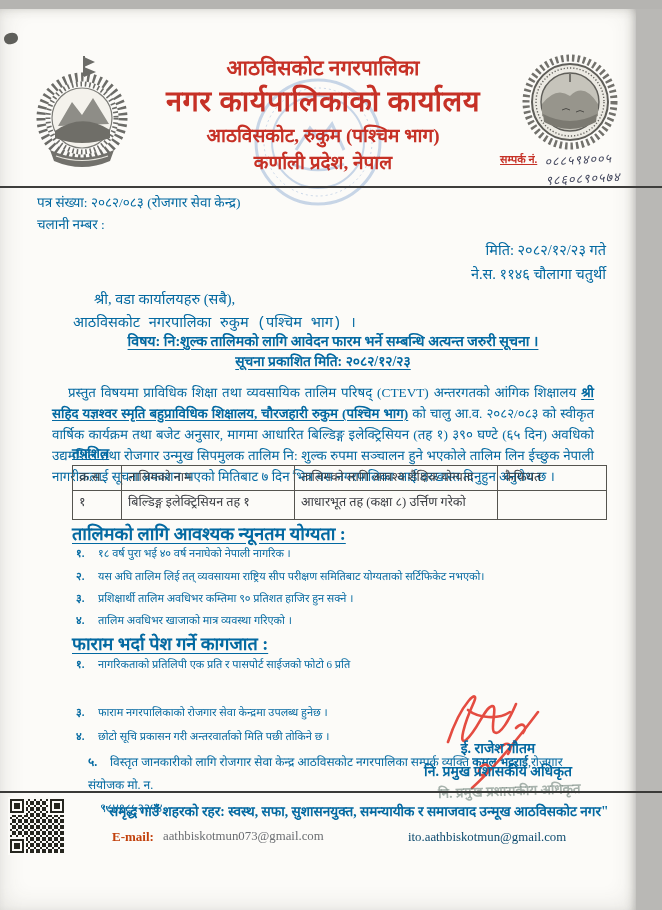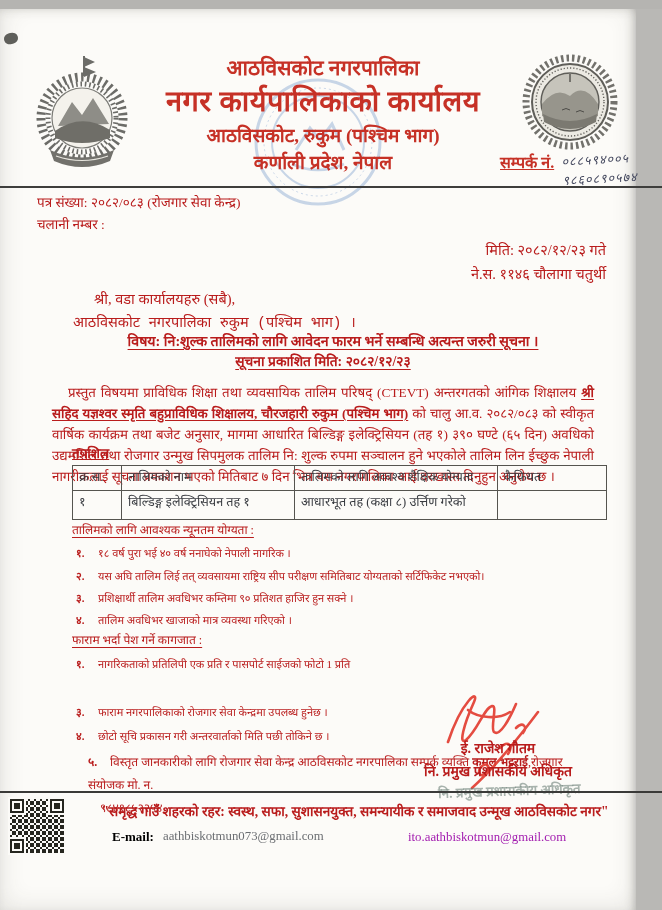--- a/index.html
+++ b/index.html
@@ -7,70 +7,70 @@
     width:662px;height:910px;
     background:#b9b8b5;
     font-family:"Liberation Serif","DejaVu Serif",serif;
     position:relative;overflow:hidden;
   }
   .page{
     position:absolute;left:0;top:0;width:636px;height:910px;
     background:#fcfbf8;
     box-shadow:inset 0 0 26px rgba(60,58,52,.14), inset 0 14px 14px -10px rgba(70,68,62,.45), inset -8px 0 10px -6px rgba(70,68,62,.28);
   }
-  .ink{color:#b91c1c;}
+  .ink{color:#0369a1;}
   .red{color:#c63126;}
   
   .scan-band{position:absolute;left:0;top:0;width:662px;height:9px;background:#b5b4b1;}
   .artifact{position:absolute;left:4px;top:33px;width:14px;height:11px;background:#44443f;border-radius:45%;opacity:.85;transform:rotate(-14deg);}
   .header-titles{position:absolute;left:140px;right:130px;top:56px;text-align:center;line-height:1.15;}
   .ht1{font-size:21px;font-weight:bold;margin:0 0 5px 0;}
   .ht2{font-size:29px;font-weight:bold;margin:0 0 7px 0;letter-spacing:.5px;}
   .ht3{font-size:19px;font-weight:bold;margin:0 0 5px 0;}
   .ht4{font-size:19px;font-weight:bold;margin:0;}
   .emblem-left{position:absolute;left:32px;top:52px;}
   .emblem-right{position:absolute;left:522px;top:52px;}
   .watermark{position:absolute;left:248px;top:72px;opacity:.3;}
   .contact{position:absolute;left:500px;top:151px;display:flex;gap:8px;align-items:flex-start;}
-  .contact-label{font-size:16px;font-weight:bold;text-decoration:underline;white-space:nowrap;text-align:center;}
+  .contact-label{font-size:11px;font-weight:bold;text-decoration:underline;white-space:nowrap;text-align:center;}
   .contact-nums{font-size:12.5px;color:#45495f;font-style:italic;line-height:1.5;transform:rotate(-3deg);letter-spacing:1px;white-space:nowrap;}
   .head-rule{position:absolute;left:0;top:186px;width:662px;height:2px;background:#3e3e3c;}
   
   .letter-no{position:absolute;left:37px;top:193px;font-size:13.5px;}
   .dispatch-no{position:absolute;left:37px;top:215px;font-size:13.5px;}
   .date-block{position:absolute;right:30px;top:238px;text-align:right;font-size:14.5px;line-height:24px;}
   .addr1{position:absolute;left:94px;top:288px;font-size:14.5px;text-align:right;}
   .addr2{position:absolute;left:73px;top:311px;font-size:14.5px;font-family:Liberation Mono, monospace;}
   .subject{position:absolute;left:70px;right:40px;top:331px;text-align:center;font-size:14.2px;font-weight:bold;text-decoration:underline;text-underline-offset:3px;}
   .published{position:absolute;left:70px;right:60px;top:351px;text-align:center;font-size:13.8px;font-weight:bold;text-decoration:underline;text-underline-offset:3px;}
   .body-para{position:absolute;left:36px;right:26px;top:366px;font-size:13.3px;line-height:21px;text-align:justify;text-indent:16px;margin:16px;}
   .bold-u{font-weight:bold;text-decoration:underline;text-underline-offset:2px;}
   .tapasil{position:absolute;left:72px;top:444px;font-size:13.5px;font-weight:bold;text-decoration:underline;}
   
   .ttable{position:absolute;left:72px;top:465px;border-collapse:collapse;font-size:12.6px;}
   .ttable td,.ttable th{border:1.5px solid #55544f;padding:2px 6px;text-align:left;font-weight:normal;vertical-align:top;color:#383b40;}
   .ttable th{height:20px;}
   .ttable td{height:24px;}
   
-  .sec-head{font-size:12px;font-weight:normal;text-decoration:underline;text-underline-offset:3px;position:absolute;left:72px;}
+  .sec-head{font-size:18px;font-weight:bold;text-decoration:underline;text-underline-offset:3px;position:absolute;left:72px;}
   .list-item{position:absolute;left:76px;font-size:11px;}
   .list-item .num{font-weight:bold;display:inline-block;width:22px;}
   .doc5{position:absolute;left:88px;right:40px;font-size:12px;line-height:23px;}
   .doc5 .num{font-weight:bold;display:inline-block;width:22px;}
   
   .sig-svg{position:absolute;left:408px;top:682px;pointer-events:none;}
   .sig-block{position:absolute;left:408px;width:180px;top:737px;text-align:center;font-size:14px;line-height:23px;font-weight:bold;}
   .stamp-faint{position:absolute;left:438px;width:230px;top:780px;font-size:13.5px;font-weight:bold;color:rgba(96,118,110,.55);transform:rotate(-2deg);white-space:nowrap;}
   
   .foot-rule{position:absolute;left:0;top:791px;width:662px;height:2px;background:#3a3a38;}
   .qr{position:absolute;left:8px;top:797px;}
   .motto{position:absolute;left:76px;right:2px;top:801px;text-align:center;font-size:13.6px;font-weight:bold;}
-  .email-label{position:absolute;left:112px;top:829px;font-size:13px;font-weight:bold;color:#000000;}
+  .email-label{position:absolute;left:112px;top:829px;font-size:13px;font-weight:bold;color:#c2410c;}
   .email1{position:absolute;left:163px;top:829px;font-size:12.8px;color:#6b6e72;}
-  .email2{position:absolute;left:408px;top:830px;font-size:12.8px;color:#a21caf;}
+  .email2{position:absolute;left:408px;top:830px;font-size:12.8px;color:#0c4a6e;}
 </style>
 </head>
 <body>
 
 <div class="page">
 
   <div class="scan-band"></div>
   <div class="artifact"></div>
 
   <div class="emblem-left">
@@ -166,21 +166,21 @@
   </tbody>
     </table>
 
   <div class="sec-head ink" style="top:521px">तालिमको लागि आवश्यक न्यूनतम योग्यता :</div>
   <div class="list-item ink" style="top:545px"><span class="num">१.</span><span>१८ वर्ष पुरा भई ४० वर्ष ननाघेको नेपाली नागरिक ।</span></div>
   <div class="list-item ink" style="top:568px"><span class="num">२.</span><span>यस अघि तालिम लिई तत् व्यवसायमा राष्ट्रिय सीप परीक्षण समितिबाट योग्यताको सर्टिफिकेट नभएको।</span></div>
   <div class="list-item ink" style="top:590px"><span class="num">३.</span><span>प्रशिक्षार्थी तालिम अवधिभर कम्तिमा ९० प्रतिशत हाजिर हुन सक्ने ।</span></div>
   <div class="list-item ink" style="top:612px"><span class="num">४.</span><span>तालिम अवधिभर खाजाको मात्र व्यवस्था गरिएको ।</span></div>
 
   <div class="sec-head ink" style="top:631px">फाराम भर्दा पेश गर्ने कागजात :</div>
-  <div class="list-item ink" style="top:656px"><span class="num">१.</span><span>नागरिकताको प्रतिलिपी एक प्रति  र पासपोर्ट साईजको फोटो 1 प्रति</span></div>
+  <div class="list-item ink" style="top:656px"><span class="num">१.</span><span>नागरिकताको प्रतिलिपी एक प्रति  र पासपोर्ट साईजको फोटो 6 प्रति</span></div>
   <div class="list-item ink" style="top:704px"><span class="num">३.</span><span>फाराम नगरपालिकाको रोजगार सेवा केन्द्रमा उपलब्ध हुनेछ ।</span></div>
   <div class="list-item ink" style="top:728px"><span class="num">४.</span><span>छोटो सूचि प्रकासन गरी अन्तरवार्ताको मिति पछी तोकिने छ ।</span></div>
   <div class="doc5 ink" style="top:751px"><span class="num">५.</span><span>विस्तृत जानकारीको लागि रोजगार सेवा केन्द्र आठविसकोट नगरपालिका सम्पर्क व्यक्ति </span><b>कमल भट्टराई</b><span>,रोजगार संयोजक मो. न.</span><br><span style="margin-left:12px">९८४१८५२२५४</span></div>
 
   <div class="sig-svg">
     <svg width="170" height="115" viewBox="0 0 170 115">
       <g stroke="#e23a2e" fill="none" stroke-width="2.6" stroke-linecap="round" opacity=".9">
         <path d="M40 60 C54 18 72 6 66 20 C56 42 50 64 58 58 C70 48 76 26 84 24 C90 23 82 46 86 50 C92 55 102 36 108 22"></path>
         <path d="M60 28 C70 36 90 38 102 30"></path>
         <path d="M130 30 C112 54 86 86 64 106"></path>

